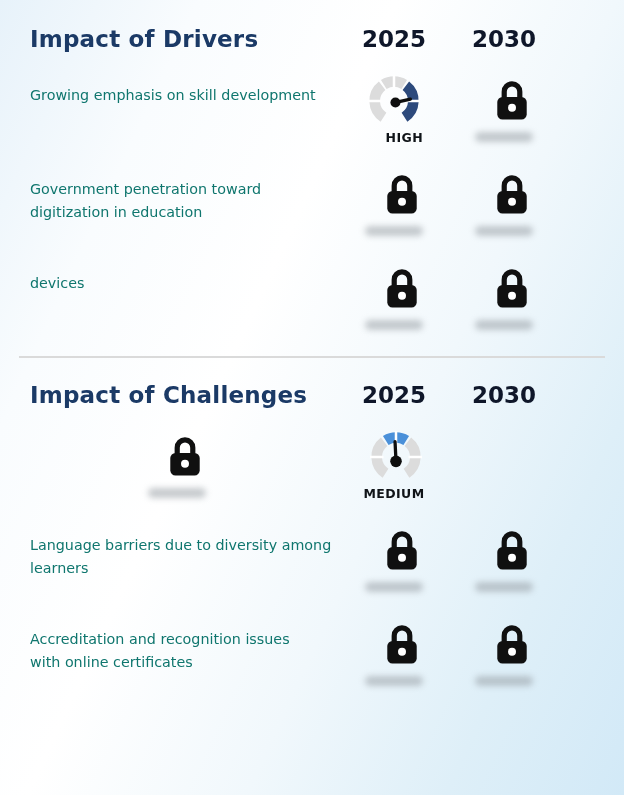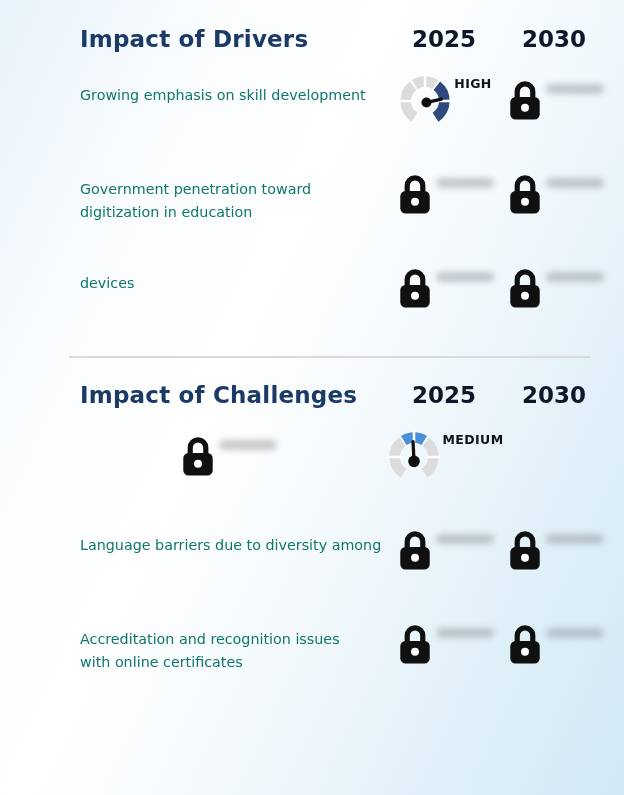--- a/index.html
+++ b/index.html
@@ -1,35 +1,35 @@
 <!DOCTYPE html>
 <html style="--title-text: #1b3a66; --gauge-high: #2d4a7c; --gauge-medium: #4a90d9; --gauge-track: #dcdcdc; --lock: #101010; --divider: #dadada; --redacted: #8f969c;"><head>
 <meta charset="utf-8">
 <style>
   html,body{margin:0;padding:0;}
   body{
     width:624px;height:795px;overflow:hidden;
     background:linear-gradient(115deg,#e7f2fa 0%,#f9fcfe 20%,#ffffff 40%,#f1f8fc 62%,#deeff8 82%,#d2e9f7 100%);
     font-family:"DejaVu Sans","Liberation Sans",sans-serif;
   }
-  .page{padding:26px 44px 0;margin-left:36px;}
+  .page{padding:26px 30px 0;}
   .head-row,.impact-row{
     display:grid;grid-template-columns:294px 80px 80px;column-gap:30px;
   }
   .head-row{align-items:center;margin-bottom:22px;}
   .section-title{
     margin:0;font-size:23px;font-weight:700;color:var(--title-text,#1b3a66);
     white-space:nowrap;letter-spacing:.2px;
   }
   .year-col{font-size:23px;font-weight:700;color:#0f172a;text-align:center;}
   .impact-row{margin-bottom:20px;min-height:74px;align-items:start;}
   .row-label{padding-top:10px;}
   .label-line{font-size:14.3px;line-height:23px;color:#0f766e;white-space:nowrap;}
   .cell-slot{display:flex;justify-content:center;}
-  .cell{display:flex;flex-direction:row;align-items:flex-start;}
+  .cell{display:flex;flex-direction:column;align-items:flex-end;}
   
   .gauge-svg{width:58px;height:54px;display:block;}
   .seg{fill:none;stroke:var(--gauge-track,#dcdcdc);stroke-width:11;}
   .gauge.high .seg-right{stroke:var(--gauge-high,#2d4a7c);}
   .gauge.medium .seg-top{stroke:var(--gauge-medium,#4a90d9);}
   .tick{stroke:#ffffff;stroke-width:2.6;}
   .needle line{stroke:#0e0e0e;stroke-width:3.4;stroke-linecap:round;}
   .needle circle{fill:#0e0e0e;}
   .gauge.high .needle-medium{display:none;}
   .gauge.medium .needle-high{display:none;}
@@ -188,20 +188,21 @@
       </g>
     </svg>
     <div class="gauge-label">MEDIUM</div>
   </div>
 </div>
   </div>
 
   <div class="impact-row">
     <div class="row-label">
             <div class="label-line">Language barriers due to diversity among</div>
+            <div class="label-line">learners</div>
           </div>
     <div class="cell-slot c1">
   <div class="cell locked">
     <svg class="lock-svg" viewBox="0 0 48 52" aria-hidden="true">
       <path class="lock-stroke" d="M15,26 v-9 a9,9 0 0 1 18,0 v9"></path>
       <rect class="lock-fill" x="7" y="23" width="34" height="26" rx="6"></rect>
       <circle cx="24" cy="35.5" r="4.6" fill="#ffffff"></circle>
     </svg>
     <div class="redacted-pill"></div>
   </div>

